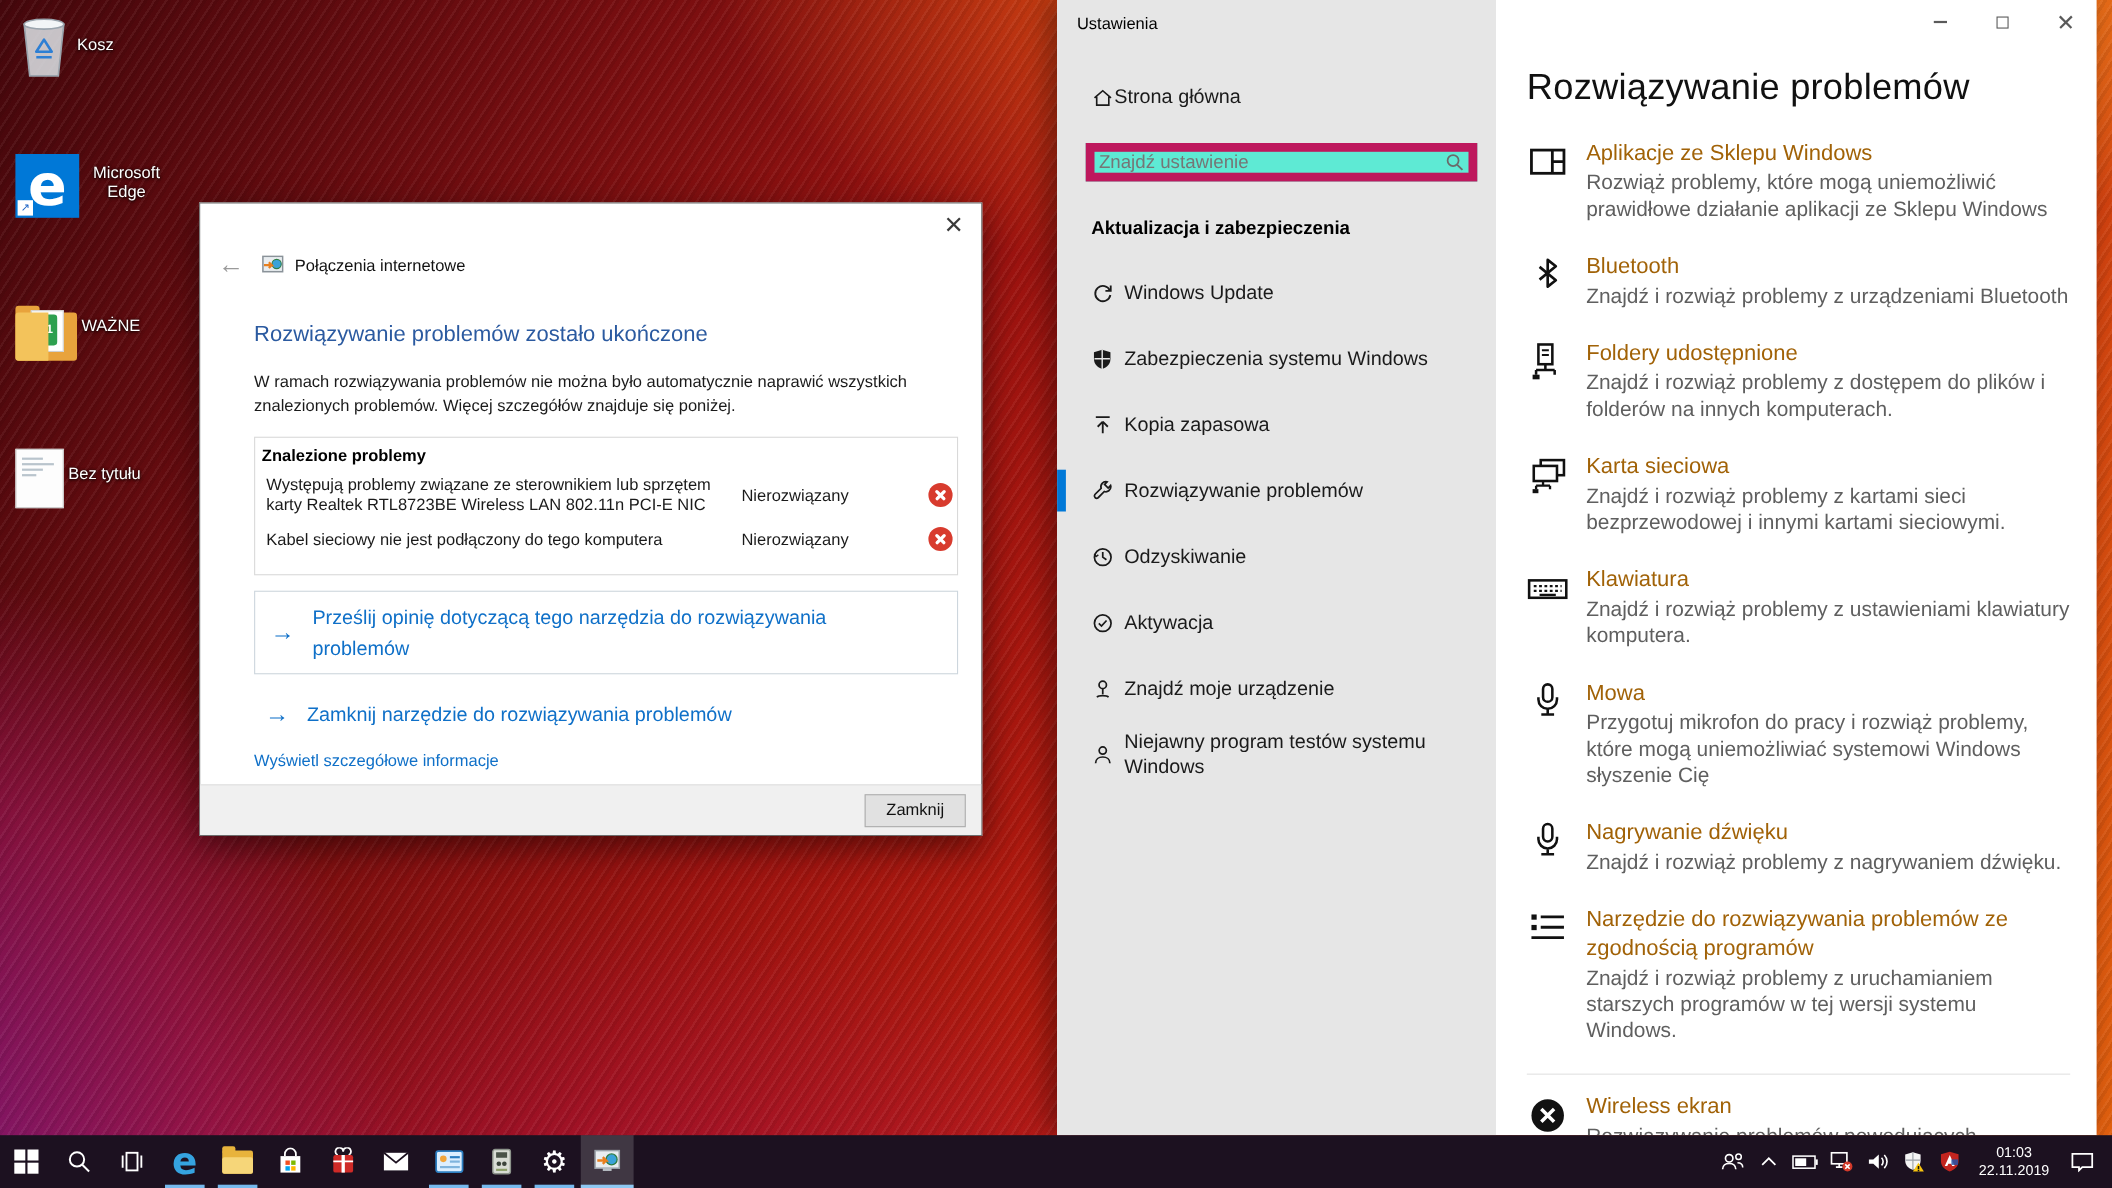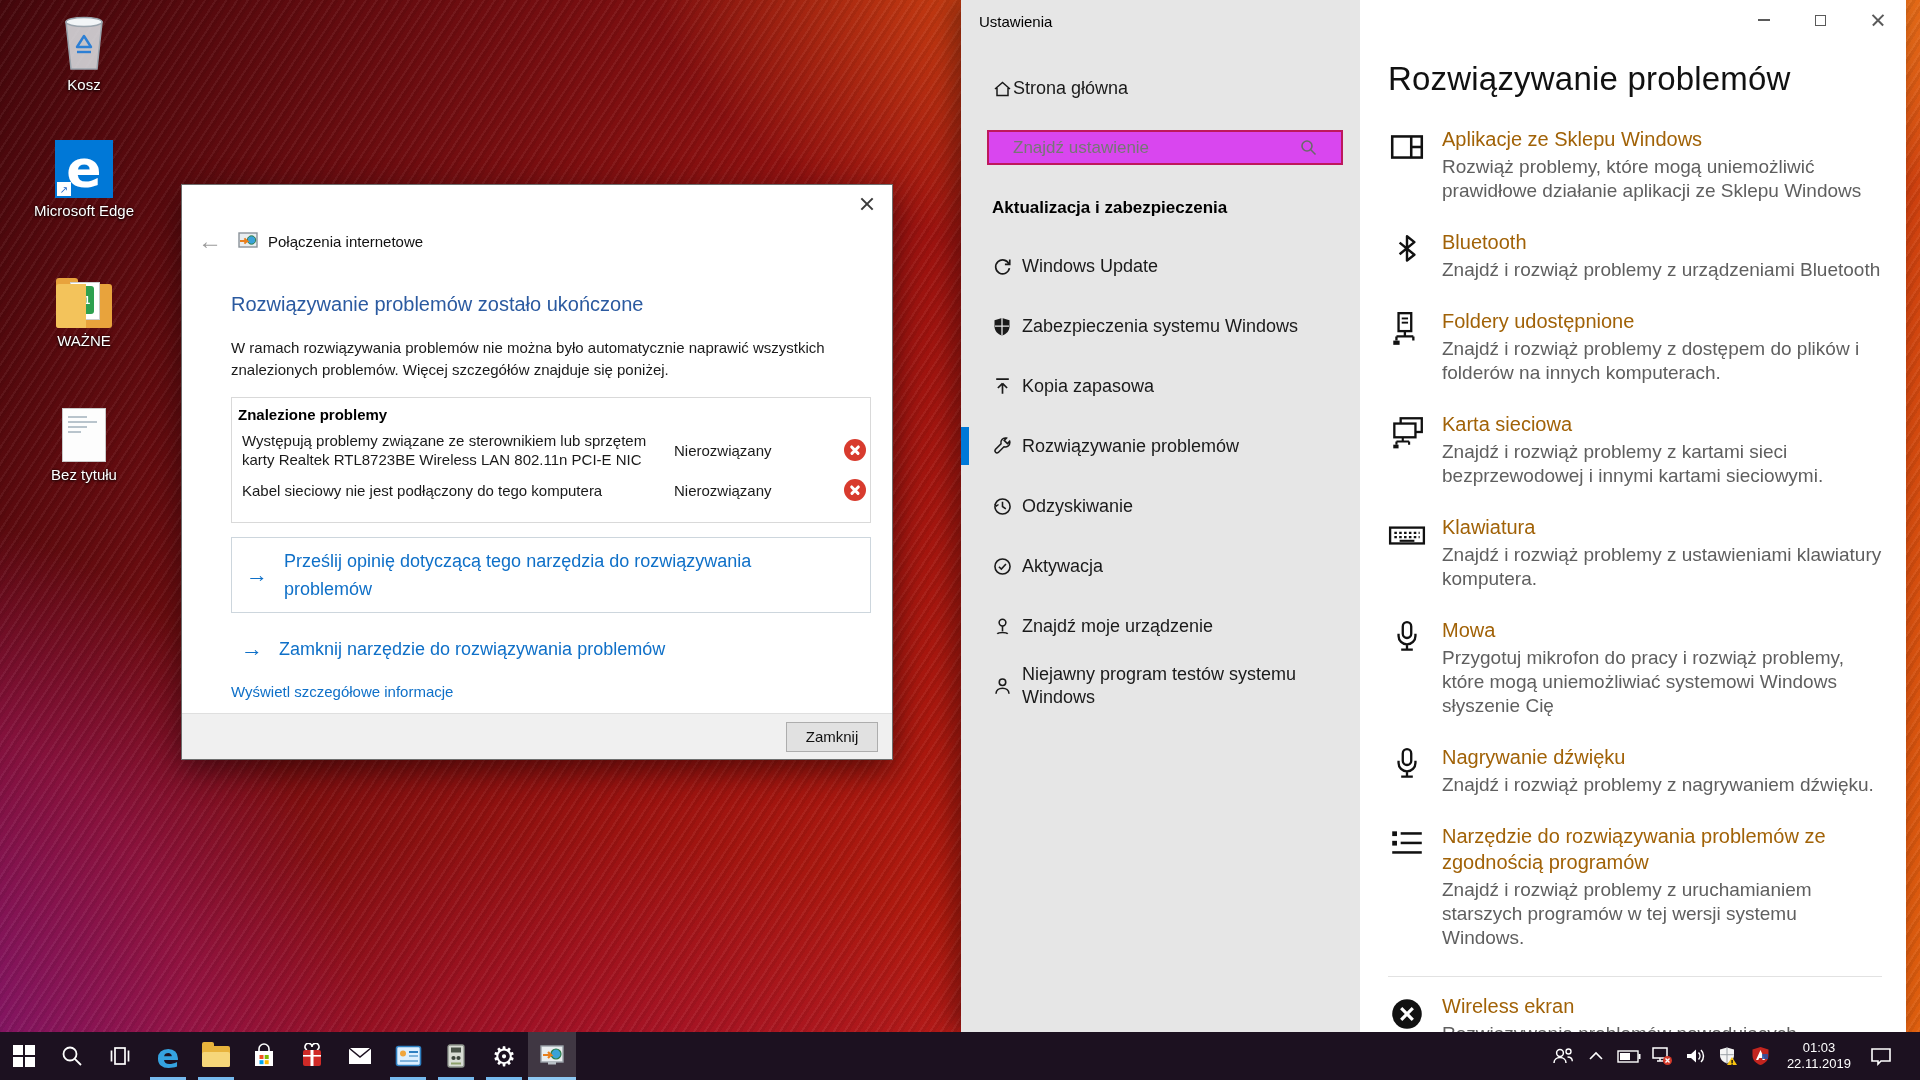--- a/index.html
+++ b/index.html
@@ -12,21 +12,21 @@
       radial-gradient(ellipse 560px 420px at 86% -4%, rgba(255,193,66,.95), rgba(250,148,30,.6) 45%, transparent 72%),
       radial-gradient(ellipse 760px 520px at 58% -6%, rgba(238,96,18,.85), transparent 62%),
       radial-gradient(ellipse 620px 760px at -6% 102%, rgba(128,24,128,.95), rgba(158,22,96,.55) 52%, transparent 78%),
       radial-gradient(ellipse 900px 620px at 28% 118%, rgba(168,16,76,.8), transparent 72%),
       linear-gradient(115deg,#45070c 0%,#6f0d10 20%,#9c1310 42%,#b81d0e 62%,#cf3d10 80%,#e2620f 100%);}
   .wallpaper::after{content:"";position:absolute;inset:0;
     background:repeating-linear-gradient(123deg, rgba(255,255,255,.05) 0 2px, rgba(0,0,0,.06) 2px 5px, transparent 5px 9px);}
 
   
   .desk-icons{position:absolute;left:14px;top:6px;width:140px}
-  .desk-icon{position:absolute;left:0;width:140px;display:flex;flex-direction:column;align-items:center;gap:4px;cursor:default}
+  .desk-icon{position:absolute;left:0;width:140px;display:flex;align-items:center;gap:4px;cursor:default}
   .desk-icon .glyph{height:64px;display:flex;align-items:flex-end;justify-content:center}
   .desk-icon .lbl{color:#fff;font-size:15px;text-shadow:0 1px 3px rgba(0,0,0,.9),0 0 2px rgba(0,0,0,.7);text-align:center;line-height:17px}
   .edge-tile{width:58px;height:58px;background:#0078d7;display:flex;align-items:center;justify-content:center;position:relative}
   .edge-tile .e{color:#fff;font-size:52px;font-weight:bold;line-height:52px;font-family:"DejaVu Sans",sans-serif}
   .shortcut{position:absolute;left:2px;bottom:2px;width:14px;height:14px;background:#fff;display:flex;align-items:center;justify-content:center;font-size:10px;color:#1a62c5}
   .doc-icon{width:44px;height:54px;background:#fdfdfd;border:1px solid #c9c9c9;position:relative}
   .doc-icon i{position:absolute;left:5px;right:18px;height:2px;background:#b9c4cc}
   
   svg{display:block}
 
@@ -65,21 +65,21 @@
   .caption-btns{position:absolute;right:0;top:0;display:flex;z-index:5}
   .cap{width:57px;height:40px;display:flex;align-items:center;justify-content:center;cursor:default}
   .cap .min{width:12px;height:1.6px;background:#5a5a5a}
   .cap .max{width:11px;height:11px;border:1.4px solid #5a5a5a}
   .cap .clx{position:relative;width:14px;height:14px}
   .cap .clx i{position:absolute;left:50%;top:50%;width:15px;height:1.5px;background:#5a5a5a}
   .cap .clx i:nth-child(1){transform:translate(-50%,-50%) rotate(45deg)}
   .cap .clx i:nth-child(2){transform:translate(-50%,-50%) rotate(-45deg)}
   .home-row{position:absolute;left:31px;top:78px;display:flex;align-items:center;cursor:pointer}
   .home-row .lbl{font-size:18px;color:#1a1a1a}
-  .searchbox{position:absolute;left:26px;top:130px;width:356px;height:35px;background:#d946ef;border:2px solid #be185d;display:flex;align-items:center;padding:0 24px}
+  .searchbox{position:absolute;left:26px;top:130px;width:356px;height:35px;background:#5eead4;border:8px solid #be185d;display:flex;align-items:center;padding:0 4px}
   .searchbox input{border:none;outline:none;flex:1;font-size:17px;color:#333;font-family:inherit;background:transparent}
   .searchbox input::placeholder{color:#767676;opacity:1}
   .section-h{position:absolute;left:31px;top:198px;font-size:17px;font-weight:bold;color:#000}
   .nav{position:absolute;left:0;top:236px;right:0}
   .nav-item{position:relative;height:60px;display:flex;align-items:center;cursor:pointer}
   .nav-item .ic{width:22px;margin-left:31px;color:#1a1a1a;flex-shrink:0}
   .nav-item .lbl{margin-left:8px;font-size:18px;color:#1a1a1a;line-height:23px;padding-right:18px}
   .nav-item.selected::before{content:"";position:absolute;left:0;top:11px;width:8px;height:38px;background:#0078d7}
 
   .main{flex:1;position:relative;overflow:hidden;padding:60px 24px 0 28px}
@@ -99,21 +99,21 @@
   .tb-cell.active{background:rgba(255,255,255,.16)}
   .tb-cell.active::after{left:0;right:0;background:#8ec8f2}
   .start-grid{display:grid;grid-template-columns:10px 10px;grid-template-rows:10px 10px;gap:2px}
   .start-grid i{background:#fff}
   .edge-e{color:#35a3e0;font-size:34px;font-weight:bold;line-height:34px;font-family:"DejaVu Sans",sans-serif}
   .folder{width:28px;height:21px;position:relative}
   .folder .back{position:absolute;inset:0;background:#e8b33c;border-radius:2px}
   .folder .tab{position:absolute;left:0;top:-4px;width:12px;height:6px;background:#e8b33c;border-radius:2px 2px 0 0}
   .folder .front{position:absolute;left:0;right:0;bottom:0;height:15px;background:#f6d679;border-radius:2px}
   .gear-glyph{color:#fff;font-size:27px;line-height:27px;font-family:"DejaVu Sans",sans-serif}
-  .tb-right{margin-left:auto;display:flex;align-items:center;gap:7px;padding-right:22px}
+  .tb-right{margin-left:auto;display:flex;align-items:center;gap:7px;padding-right:10px}
   .tray{display:flex;align-items:center;justify-content:center;width:26px;height:40px;cursor:pointer;position:relative}
   .clock{color:#fff;font-size:13px;line-height:16px;text-align:center;padding:0 6px;cursor:default}
   .wazne-folder{width:56px;height:44px;position:relative}
   .wazne-folder .back{position:absolute;inset:0;background:#e8a33c;border-radius:3px}
   .wazne-folder .tab{position:absolute;left:0;top:-6px;width:22px;height:8px;background:#e8a33c;border-radius:3px 3px 0 0}
   .wazne-folder .card{position:absolute;left:14px;top:-2px;width:30px;height:38px;background:#fff;border:1px solid #cfcfcf}
   .wazne-folder .cal{position:absolute;left:18px;top:2px;width:20px;height:28px;background:#2ea04f;border-radius:3px;display:flex;align-items:center;justify-content:center;color:#fff;font-size:11px;font-weight:bold}
   .wazne-folder .front{position:absolute;left:0;width:30px;bottom:0;height:44px;background:#f3c35b;border-radius:3px 0 0 3px}
 </style>
 </head>

